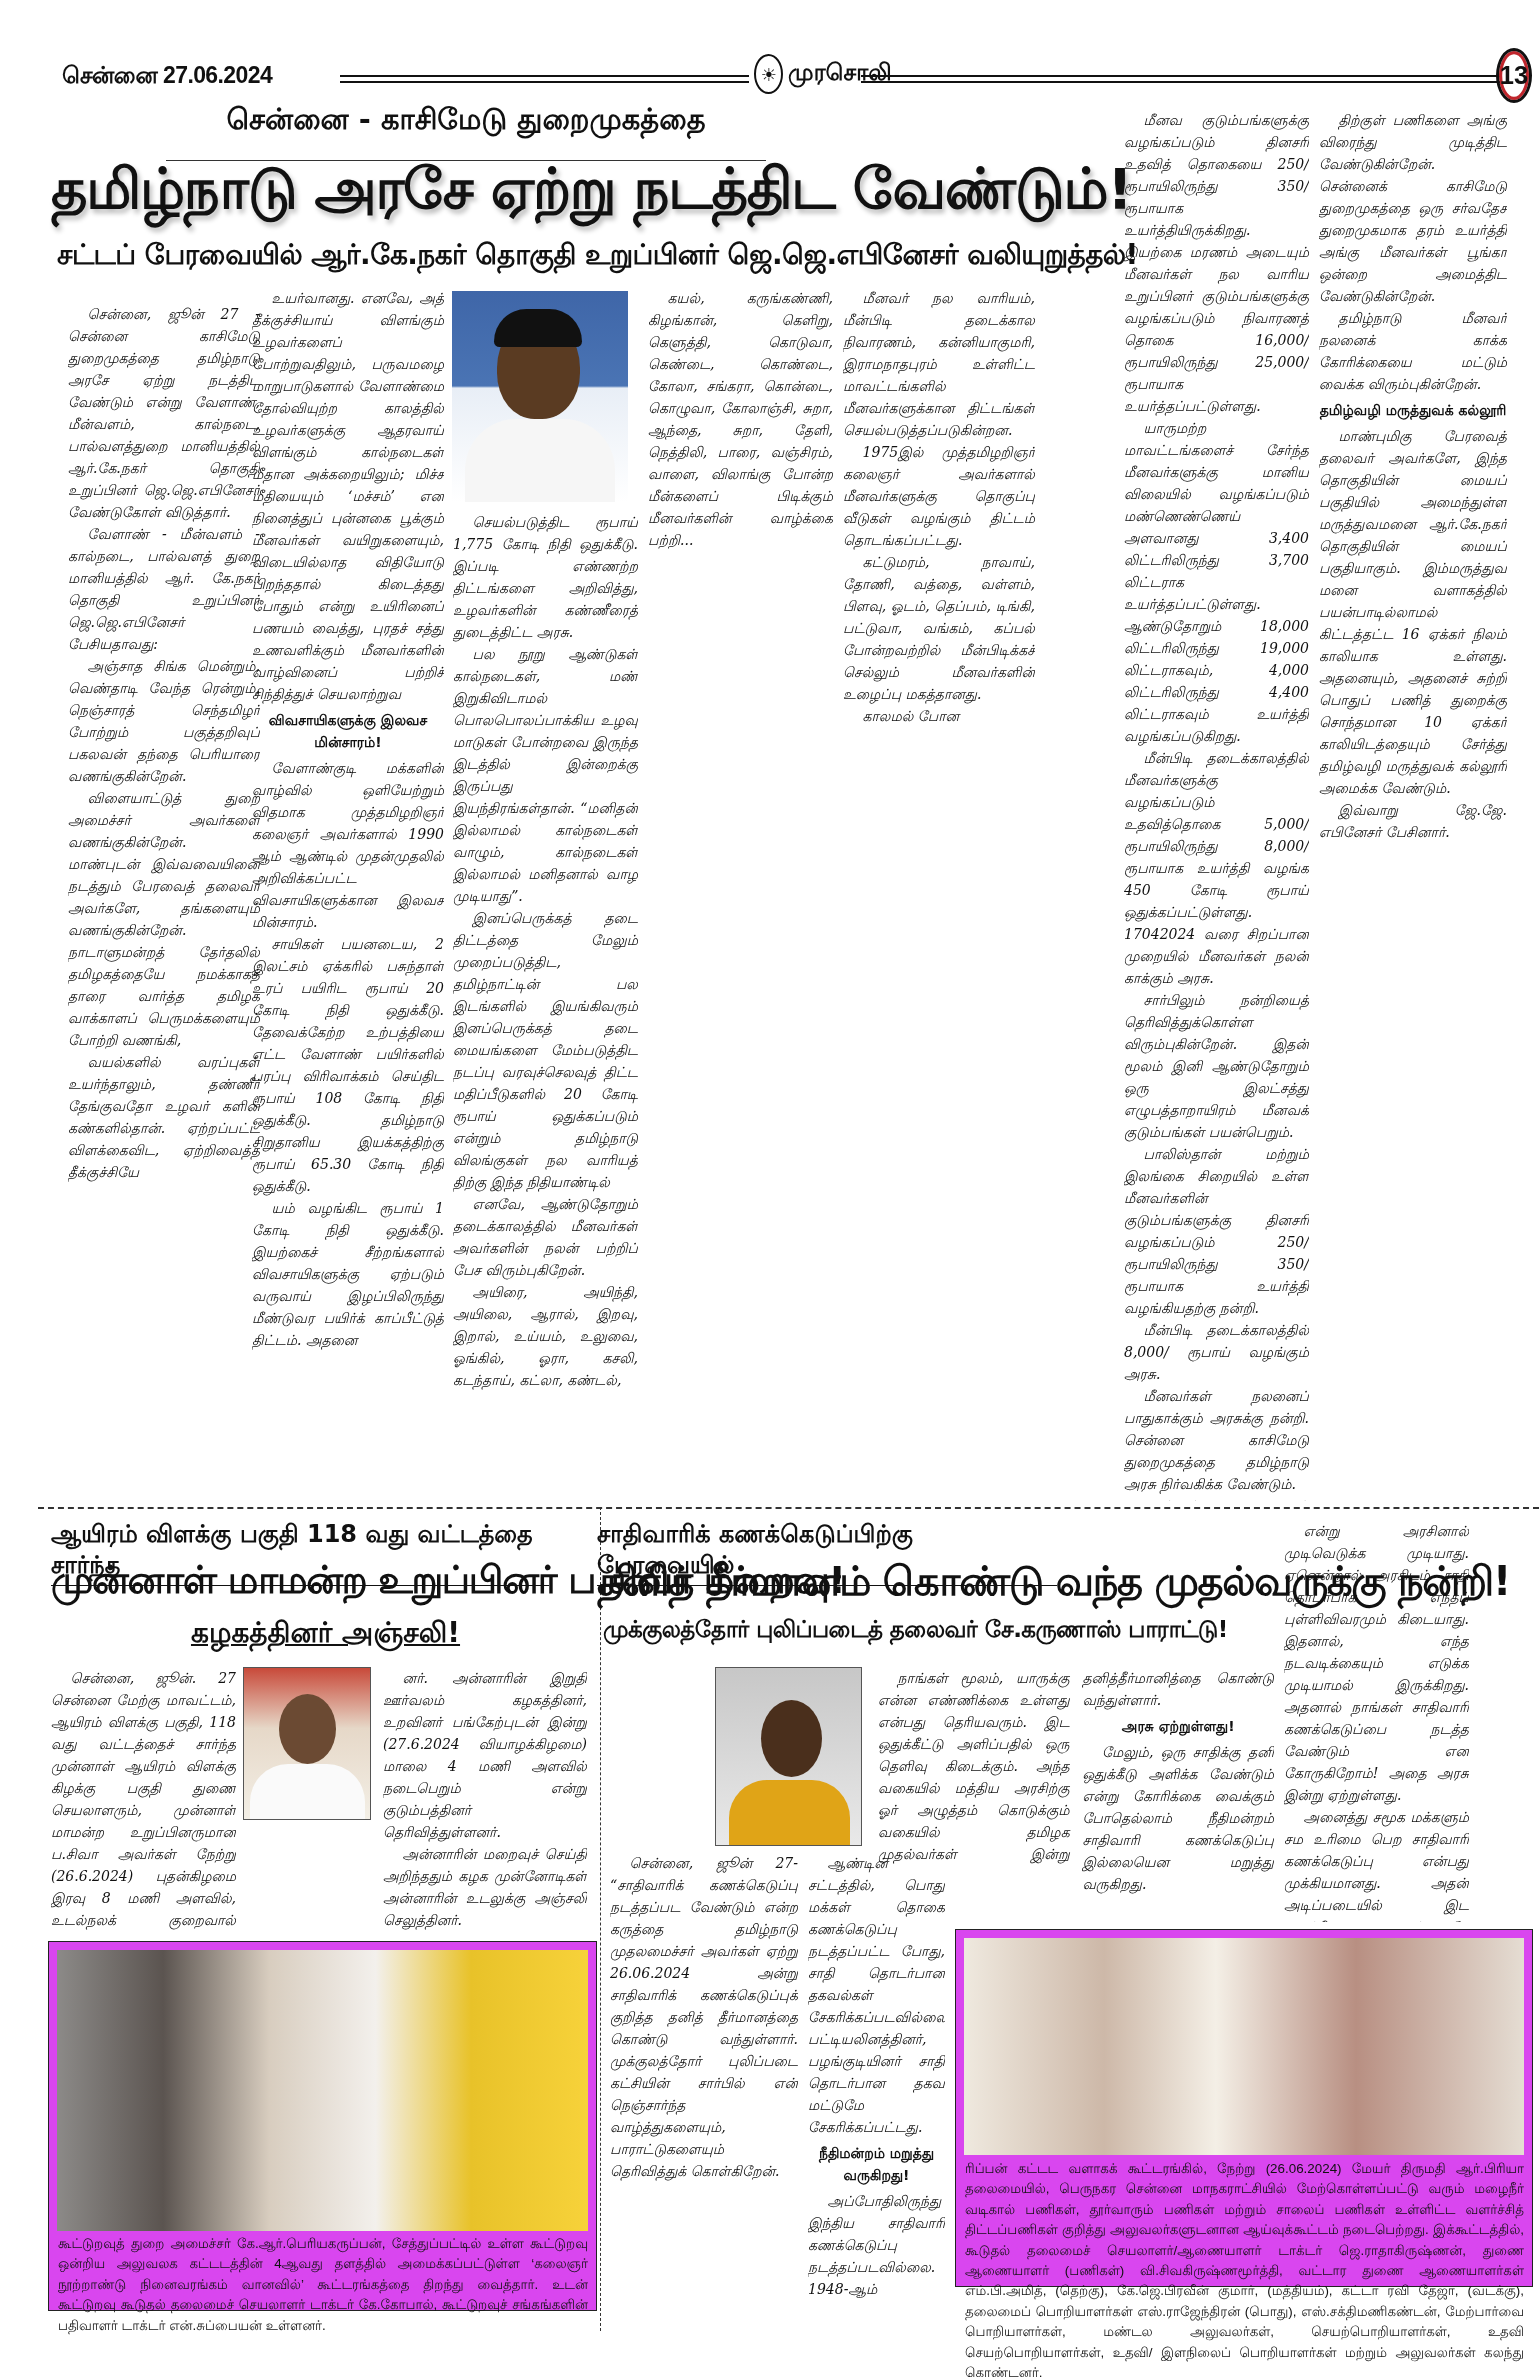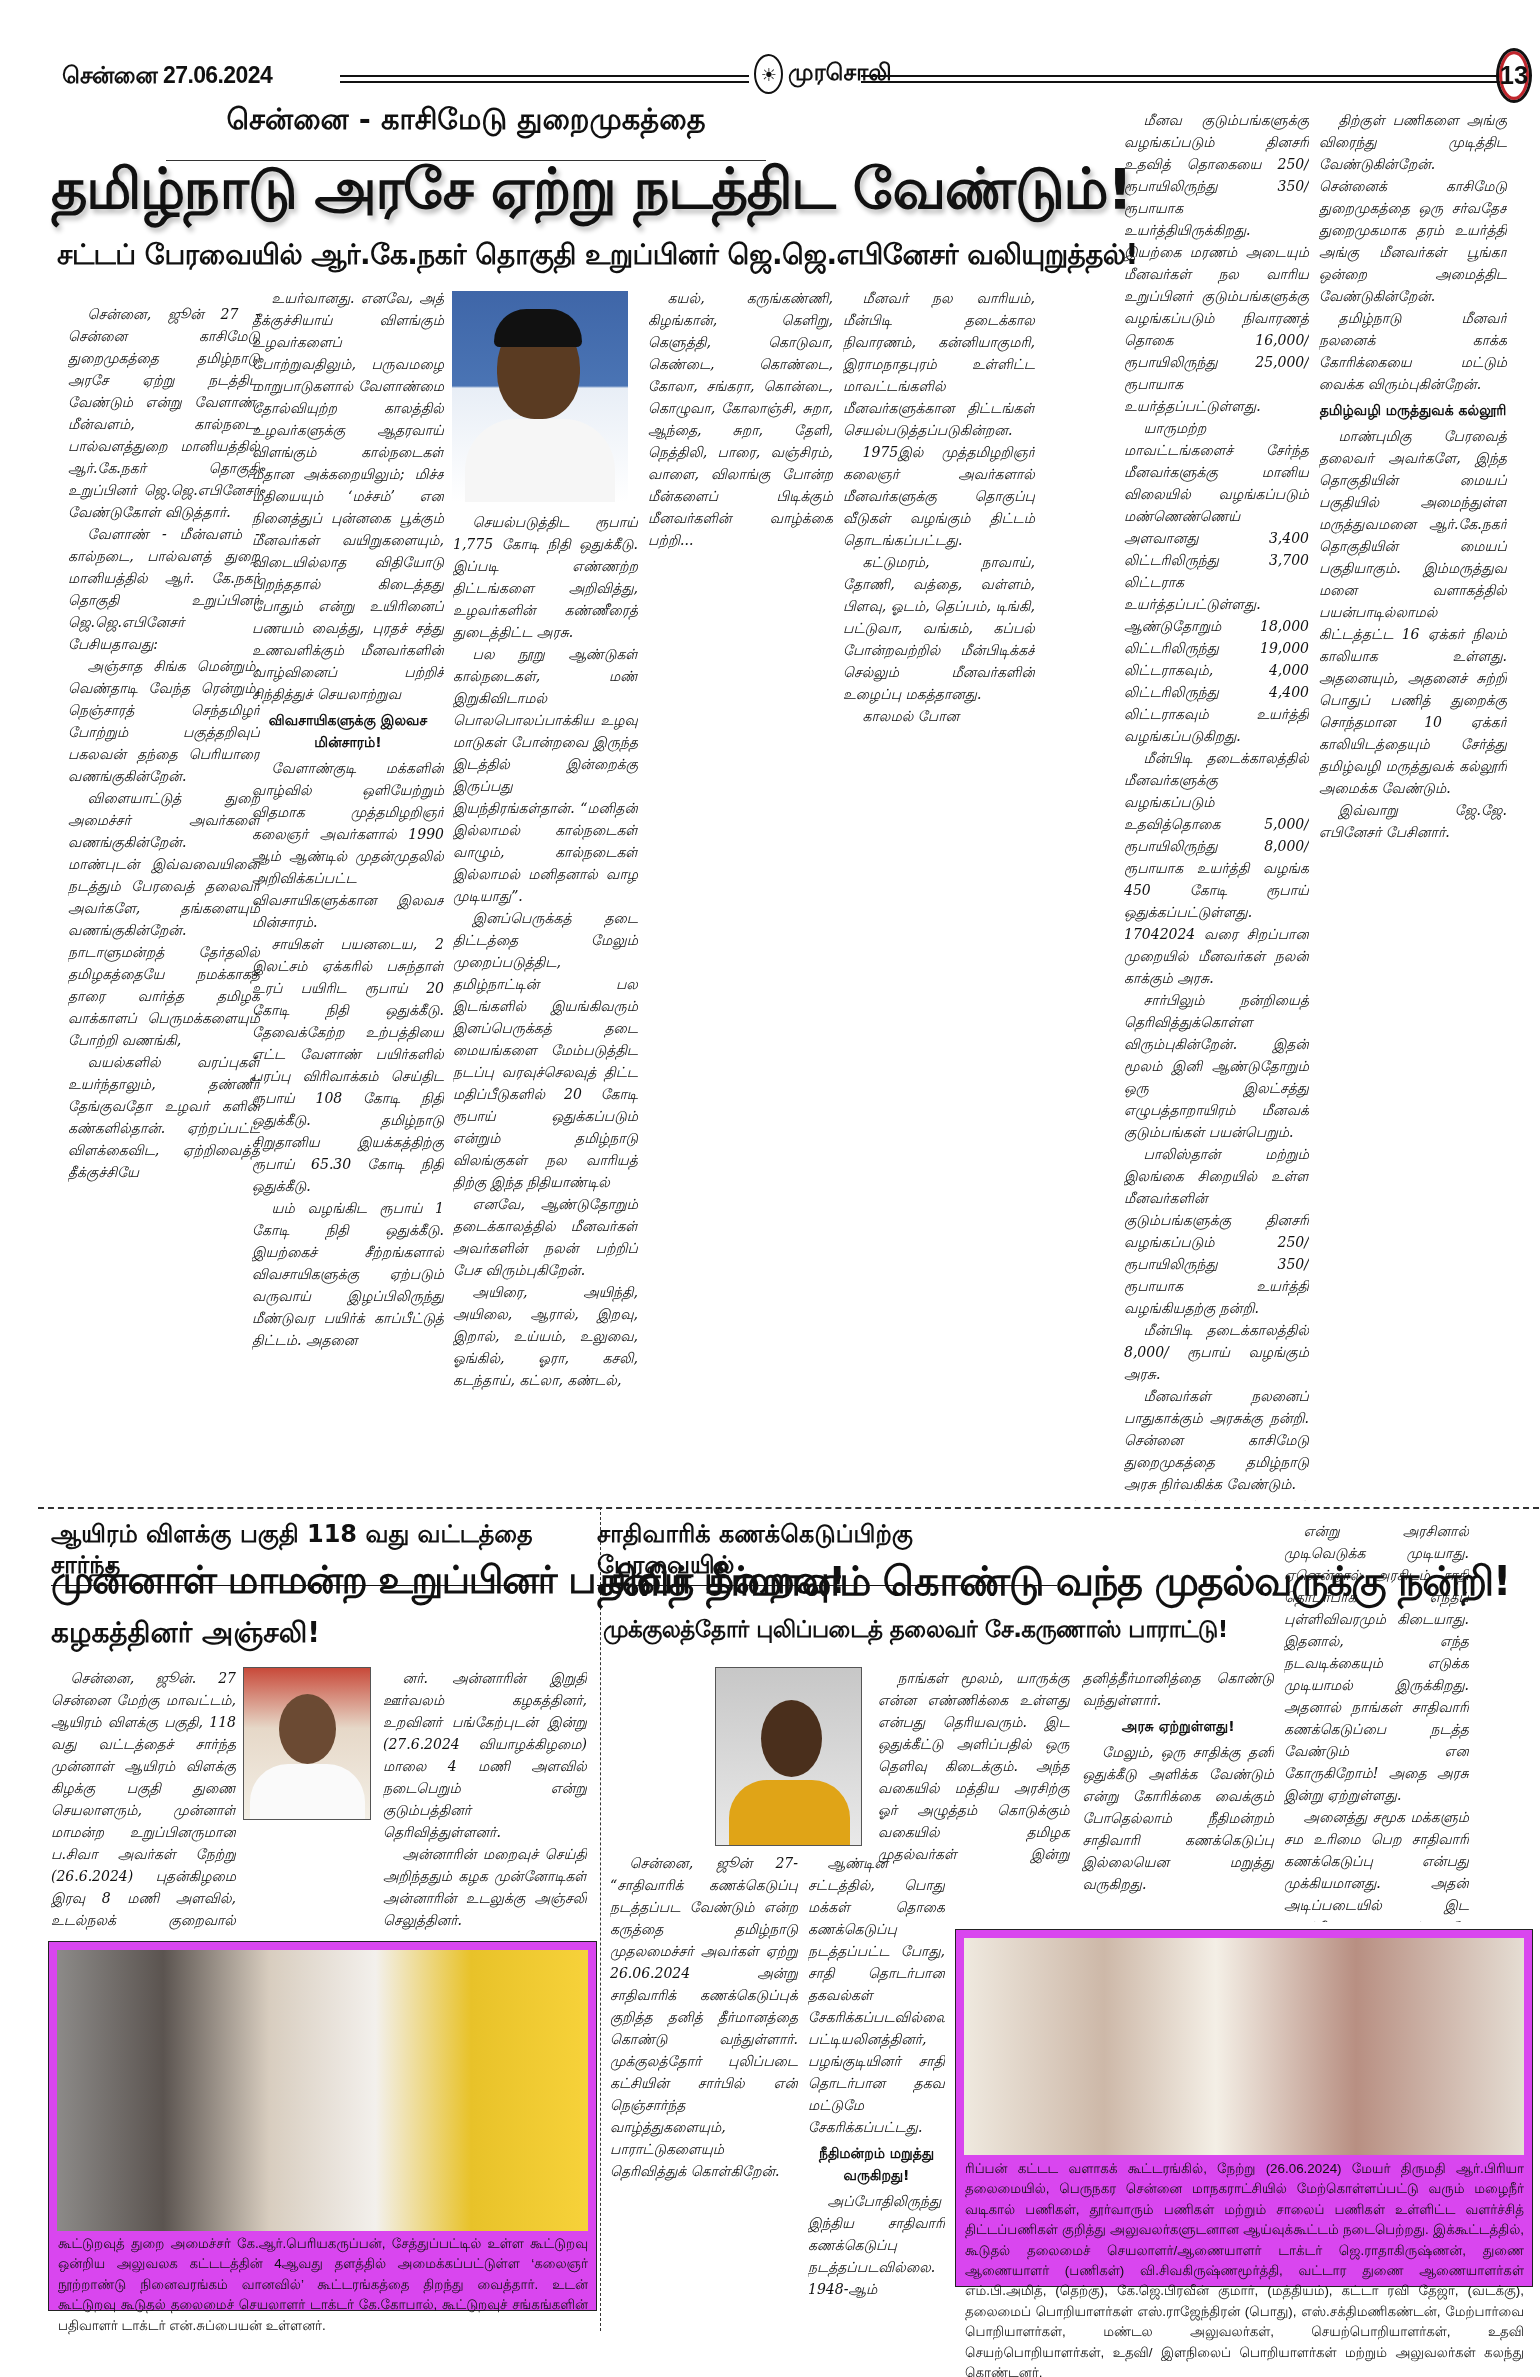--- a/index.html
+++ b/index.html
@@ -31,21 +31,21 @@
   .portrait-top { left: 452px; top: 291px; width: 176px; height: 211px; background: linear-gradient(180deg,#3f66a8 0%,#4a74b4 45%,#e8eef6 46%,#ffffff 100%); }
   .portrait-top .face { position: absolute; left: 45px; top: 25.5px; width: 83px; height: 102px; border-radius: 50% 50% 45% 45%; background: #5a3b22; }
   .portrait-top .hair { position: absolute; left: 42px; top: 18px; width: 88px; height: 38px; border-radius: 38px 38px 6.4px 6.4px; background: #111; }
   .portrait-top .shirt { position: absolute; left: 12.8px; top: 128px; width: 150px; height: 89px; border-radius: 51px 51px 0 0; background: #f6f6f6; }
 
   .dash-h { position: absolute; left: 38px; top: 1507px; width: 1501px; border-top: 2.6px dashed #333; }
   .dash-v { position: absolute; left: 600px; top: 1507px; height: 824px; border-left: 1.9px dashed #333; }
 
   .bl-kicker { left: 51px; top: 1520px; width: 498px; font-size: 24px; text-align: left; border-bottom: 1.9px solid #111; padding-bottom: 2.6px; }
   .bl-headline { position: absolute; left: 51px; top: 1558px; width: 549px; font-size: 38px; font-weight: 900; white-space: nowrap; letter-spacing: -1.3px; }
-  .bl-sub { position: absolute; left: 51px; top: 1616px; width: 549px; font-size: 28px; font-weight: bold; }
+  .bl-sub { position: absolute; left: 51px; top: 1616px; width: 549px; text-align: center; font-size: 28px; font-weight: bold; text-decoration: underline; }
 
   .br-kicker { left: 597px; top: 1520px; width: 460px; font-size: 24px; text-align: left; border-bottom: 1.9px solid #111; padding-bottom: 2.6px; }
   .br-headline { position: absolute; left: 597px; top: 1558px; width: 715px; font-size: 40px; font-weight: 900; white-space: nowrap; letter-spacing: -1.3px; }
   .br-sub { position: absolute; left: 603px; top: 1616px; width: 709px; font-size: 23px; font-weight: bold; white-space: nowrap; letter-spacing: -0.6px; }
 
   .portrait-bl { left: 243px; top: 1667px; width: 128px; height: 153px; background: linear-gradient(180deg,#c84a3a 0%,#e6d8c8 40%,#f3efe6 100%); border: 1.3px solid #555; }
   .portrait-bl .face { position: absolute; left: 35px; top: 25.5px; width: 57px; height: 70px; border-radius: 50%; background: #6b4a33; }
   .portrait-bl .shirt { position: absolute; left: 6.4px; top: 96px; width: 115px; height: 64px; border-radius: 38px 38px 0 0; background: #fafafa; }
   .portrait-br { left: 715px; top: 1667px; width: 147px; height: 179px; background: linear-gradient(180deg,#c7c7c7,#e9e9e9); border: 1.3px solid #555; }
   .portrait-br .face { position: absolute; left: 45px; top: 32px; width: 61px; height: 77px; border-radius: 50%; background: #4a2f1c; }

